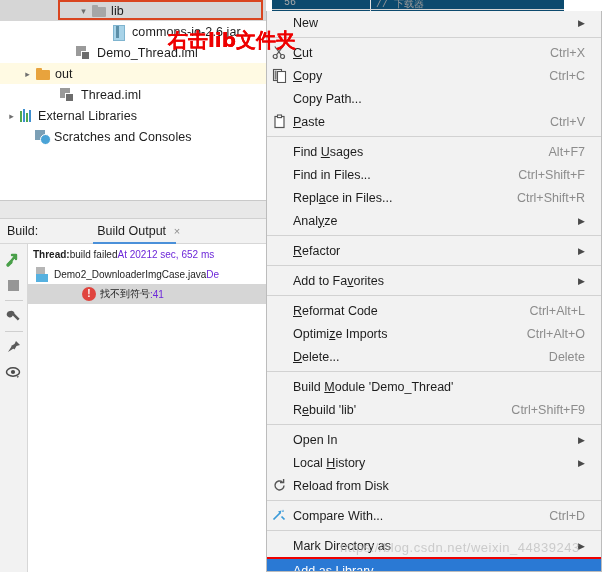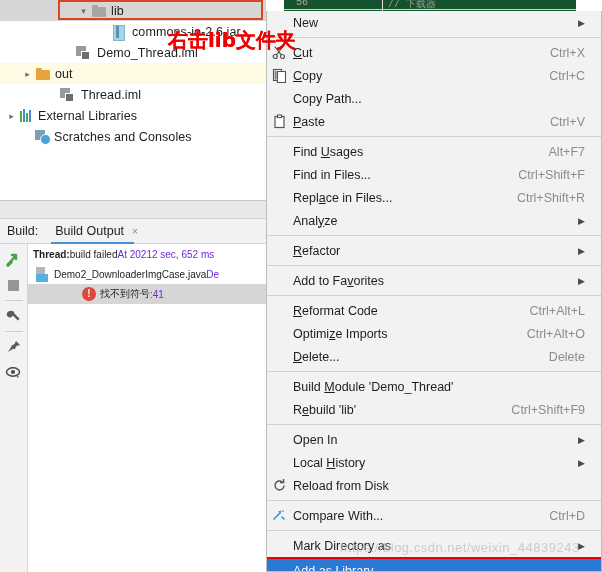--- a/index.html
+++ b/index.html
@@ -85,23 +85,23 @@
     color: #ee0000;
     white-space: nowrap;
     letter-spacing: 0px;
     z-index: 5;
     text-shadow: 0 0 0 #ee0000;
   }
 
   
   #editor-sliver {
     position: absolute;
-    left: 284px; top: 0;
+    left: 272px; top: 0;
     width: 292px; height: 11px;
-    background: #14532d;
+    background: #0c4a6e;
     overflow: hidden;
     font-size: 10px;
     color: #b8b8b8;
     font-family: "Liberation Mono", monospace;
   }
   #editor-sliver .gutter {
     position:absolute; left:12px; top:-3px; color:#a9a9a9;
   }
   #editor-sliver .divider {
     position:absolute; left:98px; top:0; width:1px; height:11px; background:#e2e2e2;
@@ -186,20 +186,21 @@
   }
   #build-tabbar {
     position: relative;
     height: 25px;
     background: #f2f2f2;
     display: flex;
     align-items: center;
     font-size: 12.5px;
     color: #1d1d1d;
     border-bottom: 1px solid #d7d7d7;
+    gap: 42px;
   }
   #build-tabbar .build-word { margin-left: 7px; }
   #build-tabbar .tab {
     position: relative;
     margin-left: 13px;
     padding: 0 16px 0 4px;
     height: 25px;
     display: flex; align-items: center; text-align: center;
   }
   #build-tabbar .tab.active::after {

